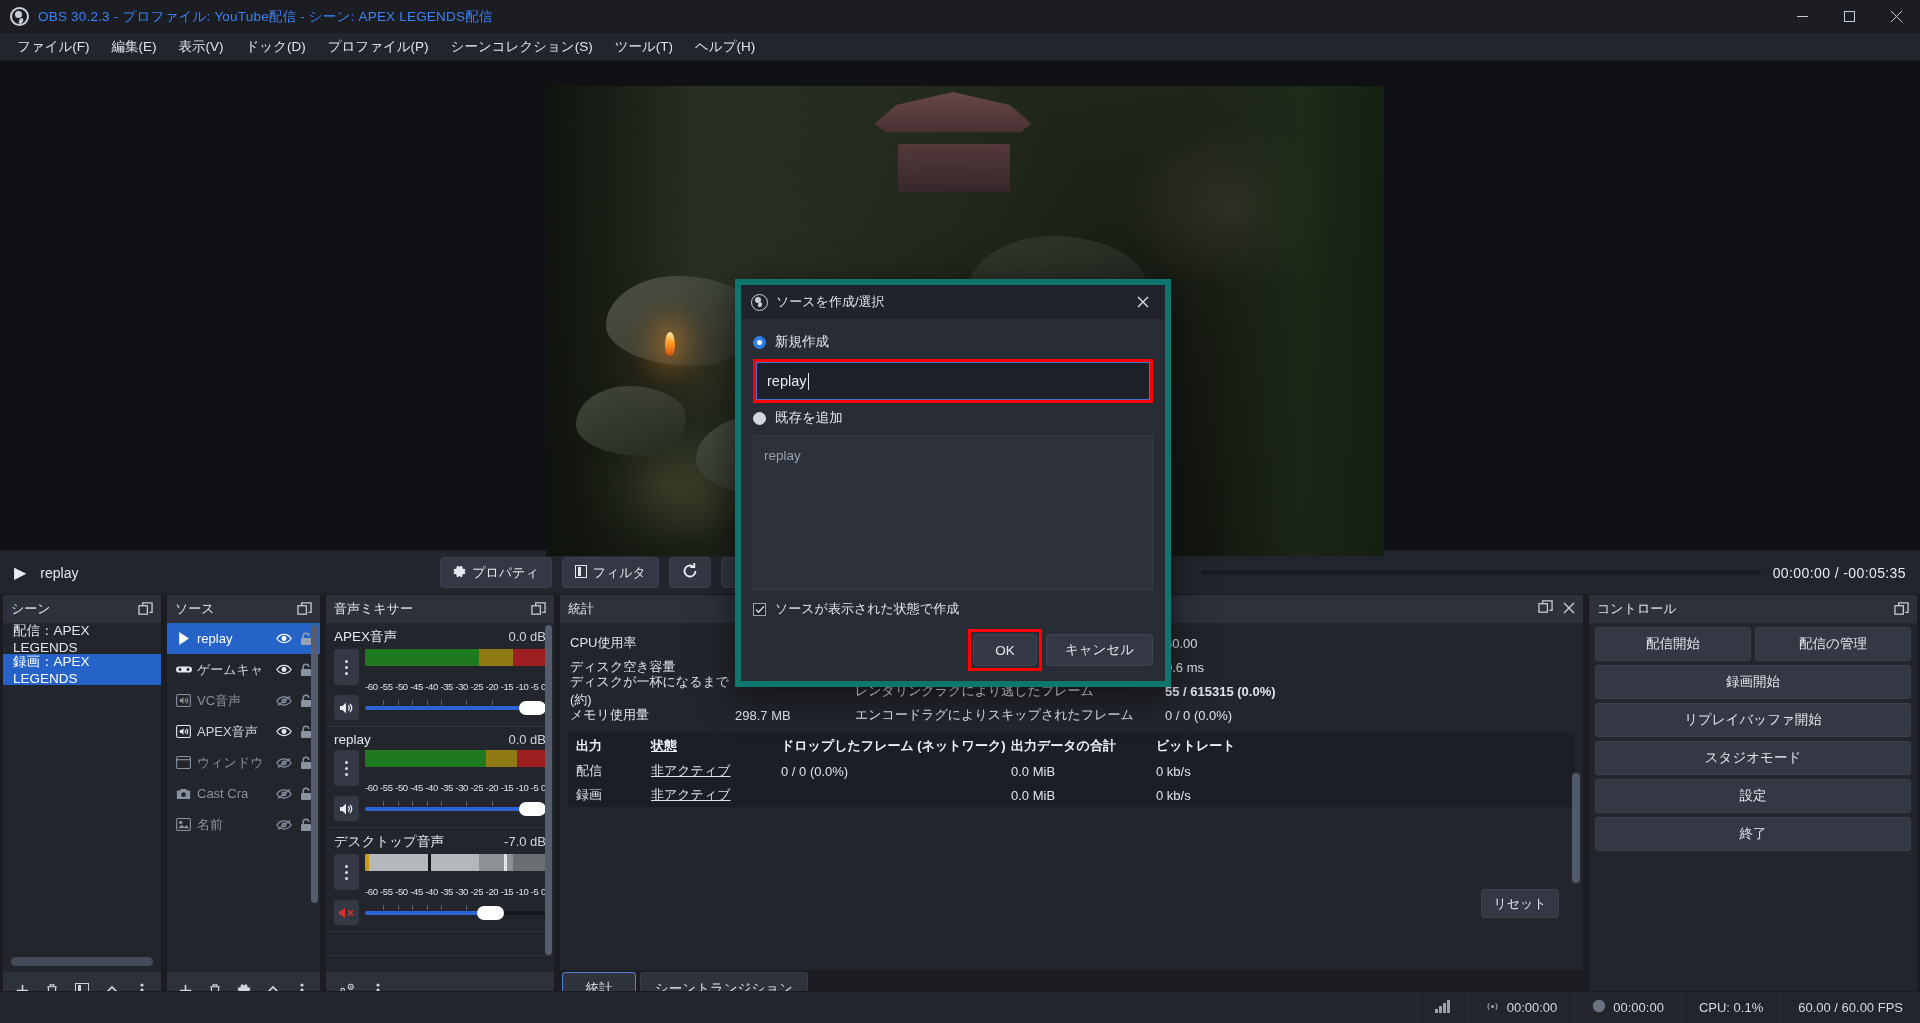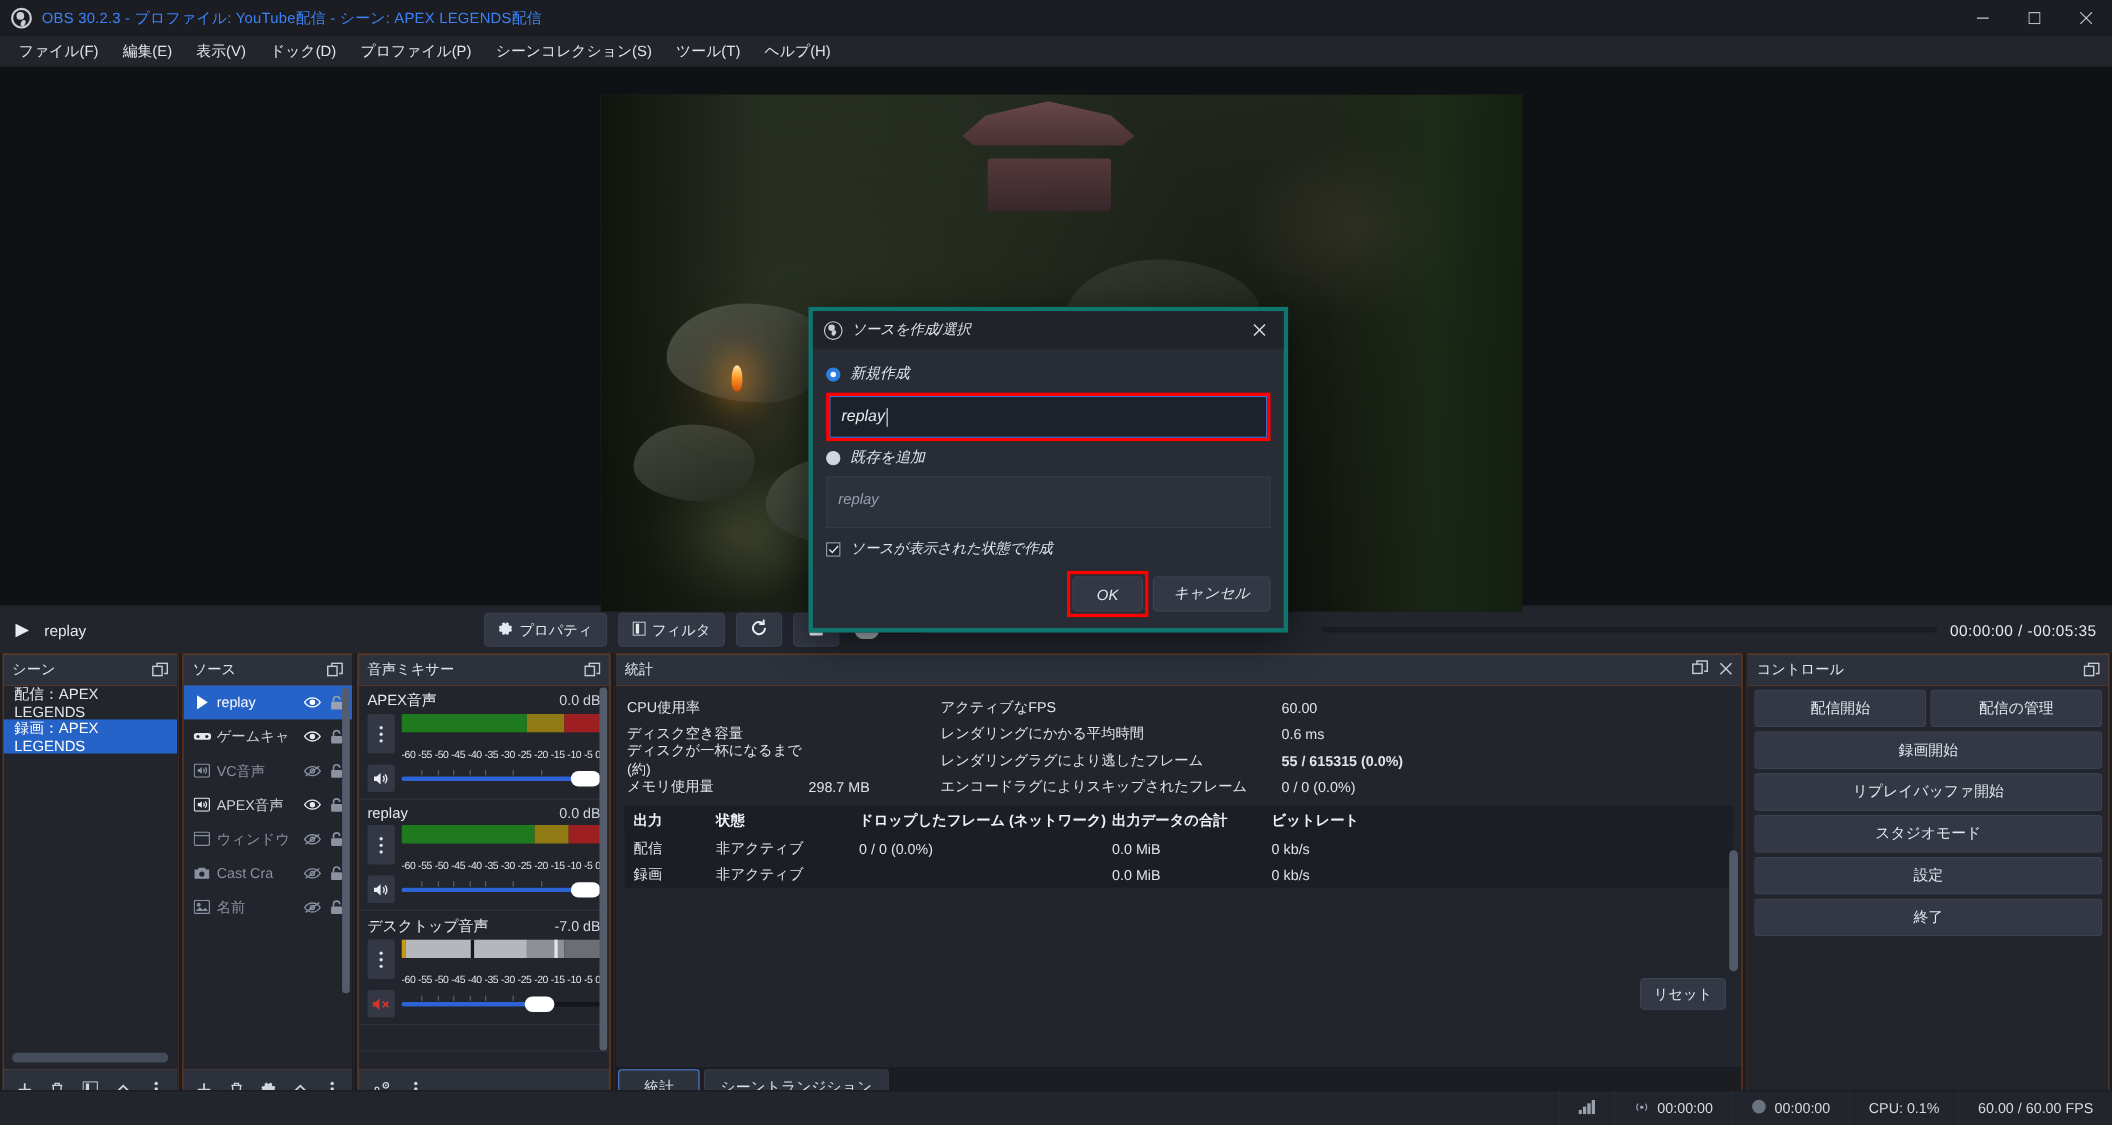--- a/index.html
+++ b/index.html
@@ -118,24 +118,24 @@
   .stats-grid{padding:8px 10px 0 10px;font-size:13px;color:#dfe3ea;}
   .srow{display:flex;height:24px;align-items:center;}
   .scol1{width:165px;}
   .scol2{width:120px;}
   .scol3{width:310px;}
   .scol4{font-weight:bold;}
   .sbar{margin:6px 8px 0 8px;background:#1b1e25;}
   .sthead{display:flex;height:26px;align-items:center;font-size:13px;font-weight:bold;color:#eef1f6;background:#1b1e25;padding:0 8px;}
   .strow{display:flex;height:24px;align-items:center;font-size:13px;color:#dfe3ea;padding:0 8px;}
   .c-out{width:75px;}
-  .c-st{width:130px;}
+  .c-st{width:130px;text-decoration:underline;}
   .c-dr{width:230px;}
   .c-tot{width:145px;}
-  .reset-btn{position:absolute;right:14px;bottom:52px;height:29px;width:78px;background:#333844;border:1px solid #3f4553;border-radius:4px;
+  .reset-btn{position:absolute;right:24px;bottom:52px;height:29px;width:78px;background:#333844;border:1px solid #3f4553;border-radius:4px;
     color:#e3e7ee;font-size:13px;display:flex;align-items:center;justify-content:center;}
   .stats-scroll{position:absolute;right:3px;top:150px;width:8px;height:110px;background:#525969;border-radius:4px;}
   .stat-tabs{height:38px;background:#1b1d23;display:flex;align-items:center;gap:4px;padding-left:2px;}
   .stab{height:34px;min-width:74px;padding:0 14px;background:#2d323d;border:1px solid #383d4a;color:#dfe3ea;font-size:13.5px;
     display:flex;align-items:center;justify-content:center;border-radius:3px;}
   .stab.active{background:#2d323d;border-color:#4c82e0;}
 
   
   .dock-ctrl{width:330px;}
   .ctrl-body{padding:4px 6px;display:flex;flex-direction:column;gap:4px;}
@@ -144,22 +144,22 @@
   .ctrl-row{display:flex;gap:4px;}
   .ctrl-row>.ctrl-btn{flex:1;}
   .gear-btn{width:36px;flex:0 0 auto;}
 
   
   .statusbar{position:absolute;left:0;bottom:0;width:1920px;height:32px;background:#22252c;display:flex;align-items:center;justify-content:flex-end;border-top:1px solid #191b21;}
   .sb-cell{height:32px;display:flex;align-items:center;gap:7px;padding:0 17px;border-left:1px solid #31364180;color:#d4d9e2;font-size:13px;}
   .sb-cell:last-child{}
 
   
-  .dlg{position:absolute;left:735px;top:279px;width:436px;height:296px;background:#282c35;border:4px solid #0f766e;
-    box-shadow:0 8px 34px rgba(0,0,0,.55);z-index:40;display:flex;flex-direction:column;font-style:italic;}
+  .dlg{position:absolute;left:735px;top:279px;width:436px;height:408px;background:#282c35;border:6px solid #0f766e;
+    box-shadow:0 8px 34px rgba(0,0,0,.55);z-index:40;display:flex;flex-direction:column;}
   .dlg-title{height:34px;background:#20232a;display:flex;align-items:center;padding:0 8px 0 10px;gap:8px;}
   .dlg-logo{width:17px;height:17px;border:1.8px solid #c9ced6;border-radius:50%;position:relative;flex:0 0 auto;}
   .dlg-logo::before{content:"";position:absolute;left:2.5px;top:2px;width:6px;height:6px;border-radius:50%;background:#c9ced6;}
   .dlg-logo::after{content:"";position:absolute;left:6px;top:7.5px;width:3.5px;height:5px;border-radius:50%;background:#c9ced6;transform:rotate(25deg);}
   .dlg-t{font-size:13px;color:#dfe3ea;}
   .dlg-x{margin-left:auto;width:28px;height:28px;display:flex;align-items:center;justify-content:center;color:#d3d8e1;font-size:15px;}
   .dlg-body{flex:1;padding:10px 12px 0 12px;display:flex;flex-direction:column;}
   .radio-line{display:flex;align-items:center;gap:9px;height:26px;font-size:13.5px;color:#e2e6ed;}
   .radio{width:13px;height:13px;border-radius:50%;border:1.5px solid #8d94a3;display:flex;align-items:center;justify-content:center;flex:0 0 auto;background:#1b1e25;}
   .radio.on{background:#2e7de0;border-color:#2e7de0;}

